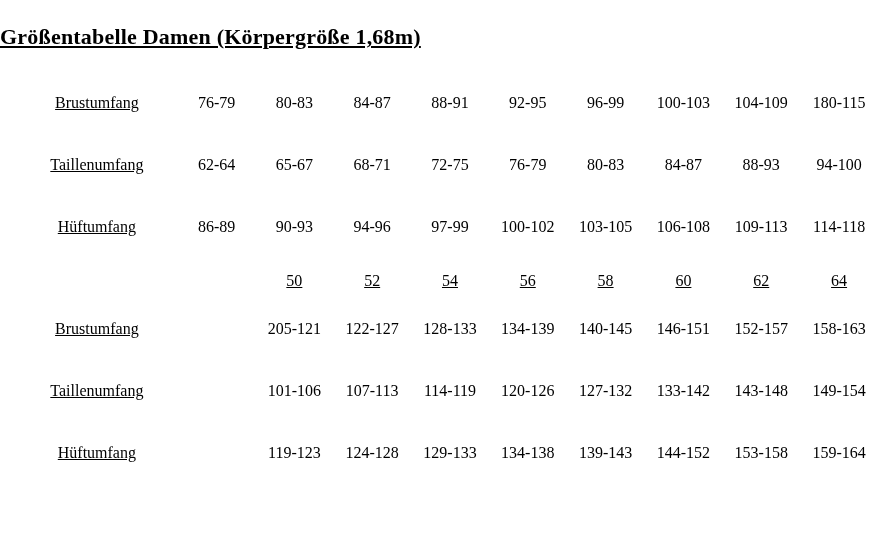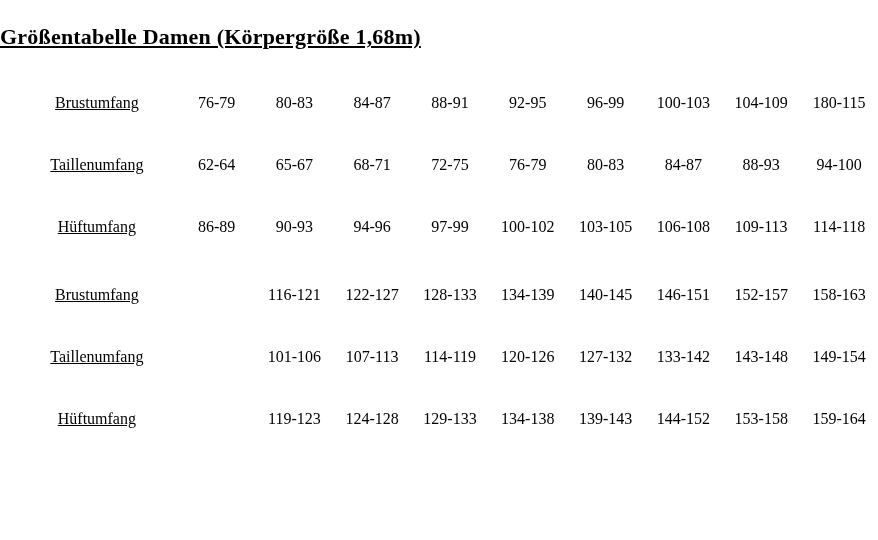--- a/index.html
+++ b/index.html
@@ -131,24 +131,36 @@
         <col class="data-col">
         <col class="data-col">
       <col class="data-col">
         <col class="data-col">
         <col class="data-col">
       <col class="data-col">
         <col class="data-col">
         <col class="data-col">
     </colgroup>
     <tbody>
+      <tr class="header-row">
+        <td></td>
+        <td class="head-size"></td>
+        <td class="head-size">50</td>
+        <td class="head-size">52</td>
+        <td class="head-size">54</td>
+        <td class="head-size">56</td>
+        <td class="head-size">58</td>
+        <td class="head-size">60</td>
+        <td class="head-size">62</td>
+        <td class="head-size">64</td>
+      </tr>
       <tr class="data-row">
         <td class="row-label">Brustumfang</td>
         <td></td>
-        <td>116-121</td>
+        <td>205-121</td>
         <td>122-127</td>
         <td>128-133</td>
         <td>134-139</td>
         <td>140-145</td>
         <td>146-151</td>
         <td>152-157</td>
         <td>158-163</td>
       </tr>
       <tr class="data-row">
         <td class="row-label">Taillenumfang</td>

